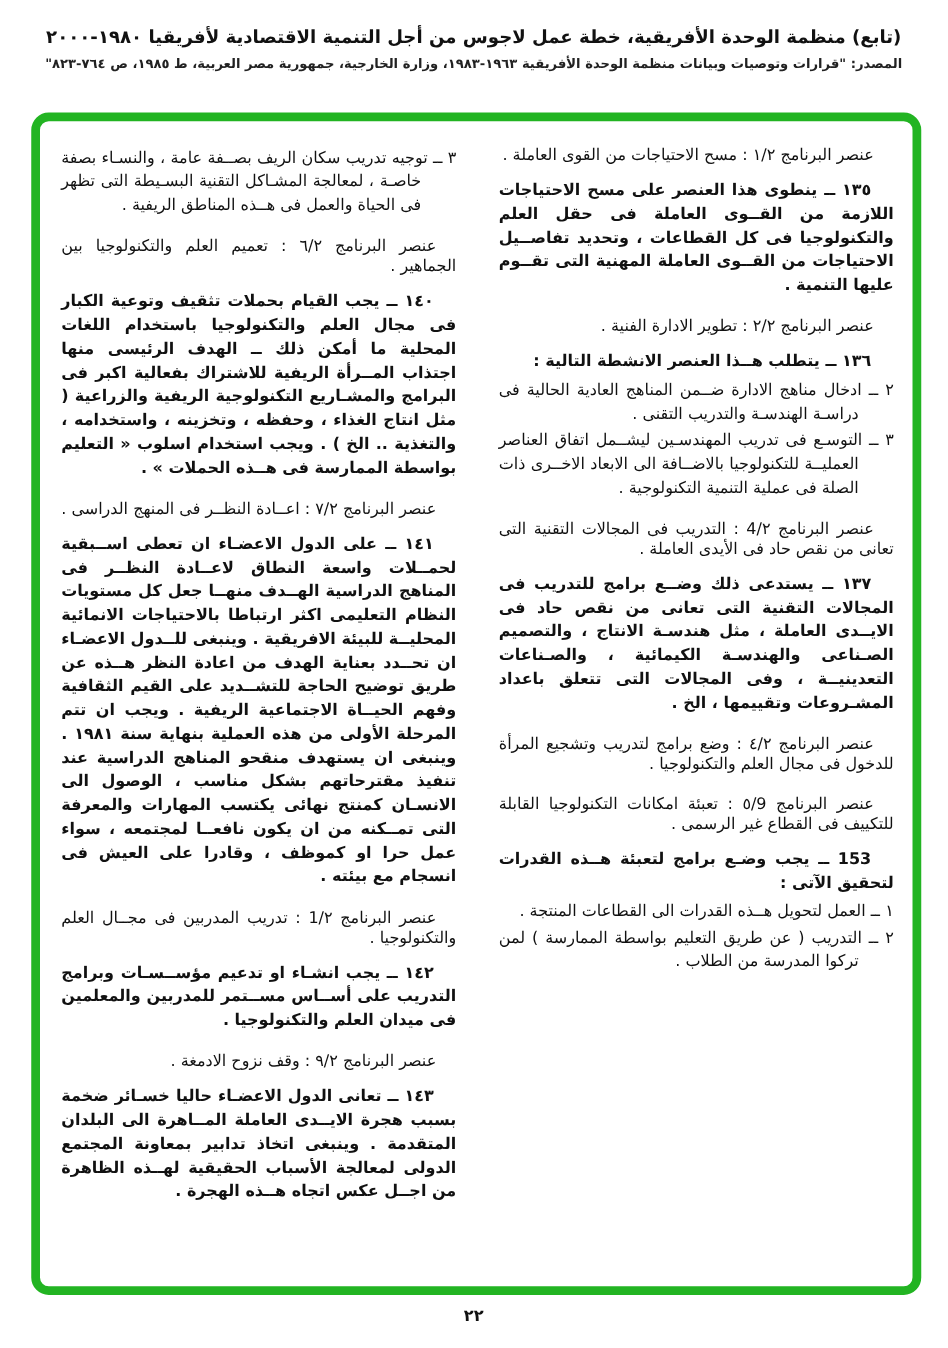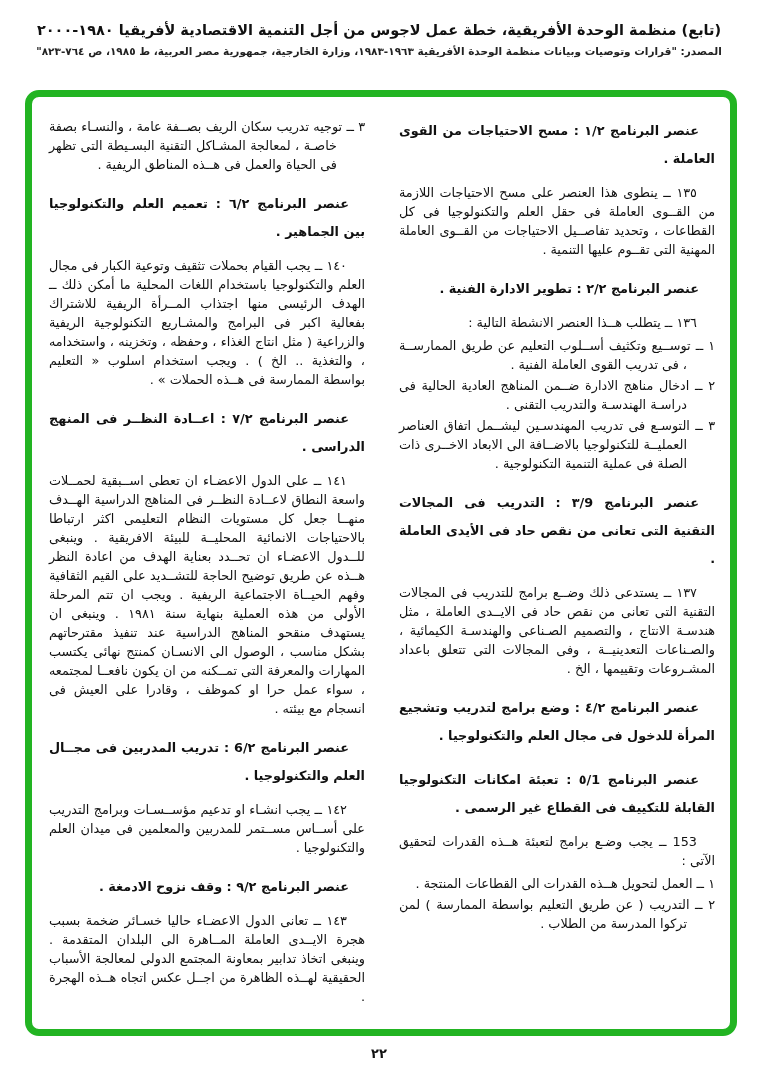--- a/index.html
+++ b/index.html
@@ -53,31 +53,32 @@
     overflow: hidden;
   }
   .col {
     width: 316px;
     font-size: 12.8px;
     line-height: 19px;
     text-align: justify;
   }
   .col > div { direction: rtl; unicode-bidi: embed; }
   .heading {
-    font-weight: bold;
+    font-weight: normal;
     margin: 16px 0 10px 0;
     text-indent: 16px;
-    line-height: 28px;
+    line-height: 16px;
   }
   .col > .heading:first-child, .col > .para:first-child, .col > .item:first-child {
     margin-top: 4px;
   }
   .para {
     margin: 4px 0;
     text-indent: 18px;
+    font-weight: bold;
   }
   .item {
     margin: 2px 0;
     padding-right: 28px;
     text-indent: -28px;
   }
   .page-number {
     position: absolute;
     left: 0;
     right: 0;
@@ -98,38 +99,37 @@
     <div class="source" dir="rtl">المصدر: "قرارات وتوصيات وبيانات منظمة الوحدة الأفريقية ١٩٦٣-١٩٨٣، وزارة الخارجية، جمهورية مصر العربية، ط ١٩٨٥، ص ٧٦٤-٨٢٣"</div>
   </div>
 
   <div class="frame">
     <div class="content">
       <div class="col" dir="rtl">
           <div class="heading" dir="rtl">عنصر البرنامج ١/٢ : مسح الاحتياجات من القوى العاملة .</div>
           <div class="para" dir="rtl">١٣٥ ــ ينطوى هذا العنصر على مسح الاحتياجات اللازمة من القــوى العاملة فى حقل العلم والتكنولوجيا فى كل القطاعات ، وتحديد تفاصــيل الاحتياجات من القــوى العاملة المهنية التى تقــوم عليها التنمية .</div>
           <div class="heading" dir="rtl">عنصر البرنامج ٢/٢ : تطوير الادارة الفنية .</div>
           <div class="para" dir="rtl">١٣٦ ــ يتطلب هــذا العنصر الانشطة التالية :</div>
-          <div class="item" dir="rtl">١ ــ توســيع وتكثيف أســلوب التعليم عن طريق الممارســة ، فى تدريب القوى العاملة الفنية .</div>
           <div class="item" dir="rtl">٢ ــ ادخال مناهج الادارة ضــمن المناهج العادية الحالية فى دراسـة الهندسـة والتدريب التقنى .</div>
           <div class="item" dir="rtl">٣ ــ التوسـع فى تدريب المهندسـين ليشــمل اتفاق العناصر العمليــة للتكنولوجيا بالاضــافة الى الابعاد الاخــرى ذات الصلة فى عملية التنمية التكنولوجية .</div>
-          <div class="heading" dir="rtl">عنصر البرنامج ٣/9 : التدريب فى المجالات التقنية التى تعانى من نقص حاد فى الأيدى العاملة .</div>
+          <div class="heading" dir="rtl">عنصر البرنامج 4/٢ : التدريب فى المجالات التقنية التى تعانى من نقص حاد فى الأيدى العاملة .</div>
           <div class="para" dir="rtl">١٣٧ ــ يستدعى ذلك وضــع برامج للتدريب فى المجالات التقنية التى تعانى من نقص حاد فى الايــدى العاملة ، مثل هندسـة الانتاج ، والتصميم الصـناعى والهندسـة الكيمائية ، والصـناعات التعدينيــة ، وفى المجالات التى تتعلق باعداد المشـروعات وتقييمها ، الخ .</div>
           <div class="heading" dir="rtl">عنصر البرنامج ٤/٢ : وضع برامج لتدريب وتشجيع المرأة للدخول فى مجال العلم والتكنولوجيا .</div>
-          <div class="heading" dir="rtl">عنصر البرنامج ٥/1 : تعبئة امكانات التكنولوجيا القابلة للتكييف فى القطاع غير الرسمى .</div>
+          <div class="heading" dir="rtl">عنصر البرنامج ٥/9 : تعبئة امكانات التكنولوجيا القابلة للتكييف فى القطاع غير الرسمى .</div>
           <div class="para" dir="rtl">153 ــ يجب وضـع برامج لتعبئة هــذه القدرات لتحقيق الآتى :</div>
           <div class="item" dir="rtl">١ ــ العمل لتحويل هــذه القدرات الى القطاعات المنتجة .</div>
           <div class="item" dir="rtl">٢ ــ التدريب ( عن طريق التعليم بواسطة الممارسة ) لمن تركوا المدرسة من الطلاب .</div>
         </div>
       <div class="col" dir="rtl">
           <div class="item" dir="rtl">٣ ــ توجيه تدريب سكان الريف بصــفة عامة ، والنسـاء بصفة خاصـة ، لمعالجة المشـاكل التقنية البسـيطة التى تظهر فى الحياة والعمل فى هــذه المناطق الريفية .</div>
           <div class="heading" dir="rtl">عنصر البرنامج ٦/٢ : تعميم العلم والتكنولوجيا بين الجماهير .</div>
           <div class="para" dir="rtl">١٤٠ ــ يجب القيام بحملات تثقيف وتوعية الكبار فى مجال العلم والتكنولوجيا باستخدام اللغات المحلية ما أمكن ذلك ــ الهدف الرئيسى منها اجتذاب المــرأة الريفية للاشتراك بفعالية اكبر فى البرامج والمشـاريع التكنولوجية الريفية والزراعية ( مثل انتاج الغذاء ، وحفظه ، وتخزينه ، واستخدامه ، والتغذية .. الخ ) . ويجب استخدام اسلوب « التعليم بواسطة الممارسة فى هــذه الحملات » .</div>
           <div class="heading" dir="rtl">عنصر البرنامج ٧/٢ : اعــادة النظــر فى المنهج الدراسى .</div>
           <div class="para" dir="rtl">١٤١ ــ على الدول الاعضـاء ان تعطى اســبقية لحمــلات واسعة النطاق لاعــادة النظــر فى المناهج الدراسية الهــدف منهــا جعل كل مستويات النظام التعليمى اكثر ارتباطا بالاحتياجات الانمائية المحليــة للبيئة الافريقية . وينبغى للــدول الاعضـاء ان تحــدد بعناية الهدف من اعادة النظر هــذه عن طريق توضيح الحاجة للتشــديد على القيم الثقافية وفهم الحيــاة الاجتماعية الريفية . ويجب ان تتم المرحلة الأولى من هذه العملية بنهاية سنة ١٩٨١ . وينبغى ان يستهدف منقحو المناهج الدراسية عند تنفيذ مقترحاتهم بشكل مناسب ، الوصول الى الانسـان كمنتج نهائى يكتسب المهارات والمعرفة التى تمــكنه من ان يكون نافعــا لمجتمعه ، سواء عمل حرا او كموظف ، وقادرا على العيش فى انسجام مع بيئته .</div>
-          <div class="heading" dir="rtl">عنصر البرنامج 6/٢ : تدريب المدربين فى مجــال العلم والتكنولوجيا .</div>
+          <div class="heading" dir="rtl">عنصر البرنامج 1/٢ : تدريب المدربين فى مجــال العلم والتكنولوجيا .</div>
           <div class="para" dir="rtl">١٤٢ ــ يجب انشـاء او تدعيم مؤســسـات وبرامج التدريب على أســاس مســتمر للمدربين والمعلمين فى ميدان العلم والتكنولوجيا .</div>
           <div class="heading" dir="rtl">عنصر البرنامج ٩/٢ : وقف نزوح الادمغة .</div>
           <div class="para" dir="rtl">١٤٣ ــ تعانى الدول الاعضـاء حاليا خسـائر ضخمة بسبب هجرة الايــدى العاملة المــاهرة الى البلدان المتقدمة . وينبغى اتخاذ تدابير بمعاونة المجتمع الدولى لمعالجة الأسباب الحقيقية لهــذه الظاهرة من اجــل عكس اتجاه هــذه الهجرة .</div>
         </div>
     </div>
   </div>
 
   <div class="page-number">٢٢</div>
 
 </div>

